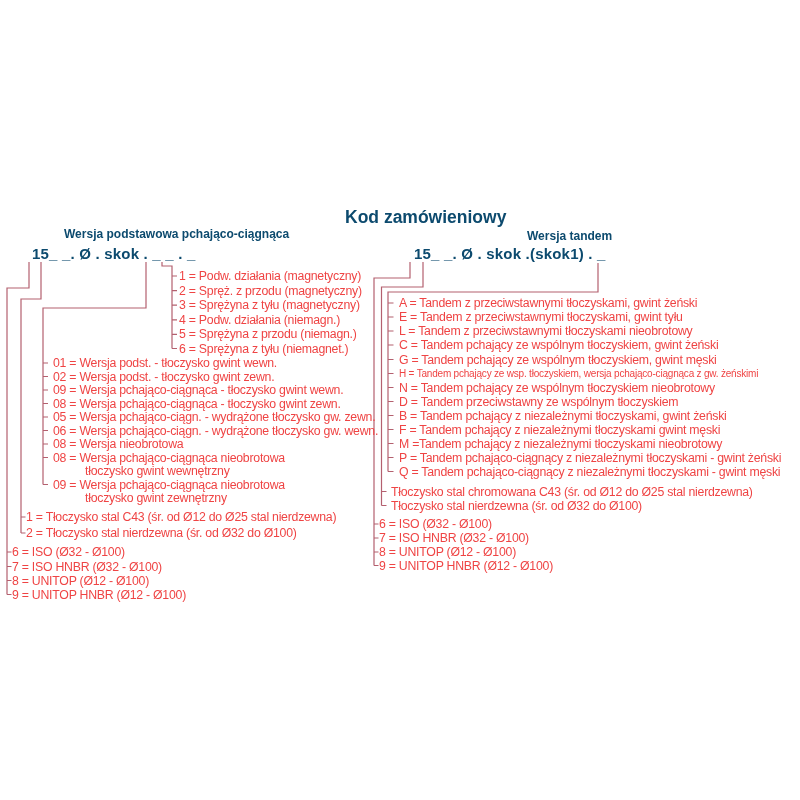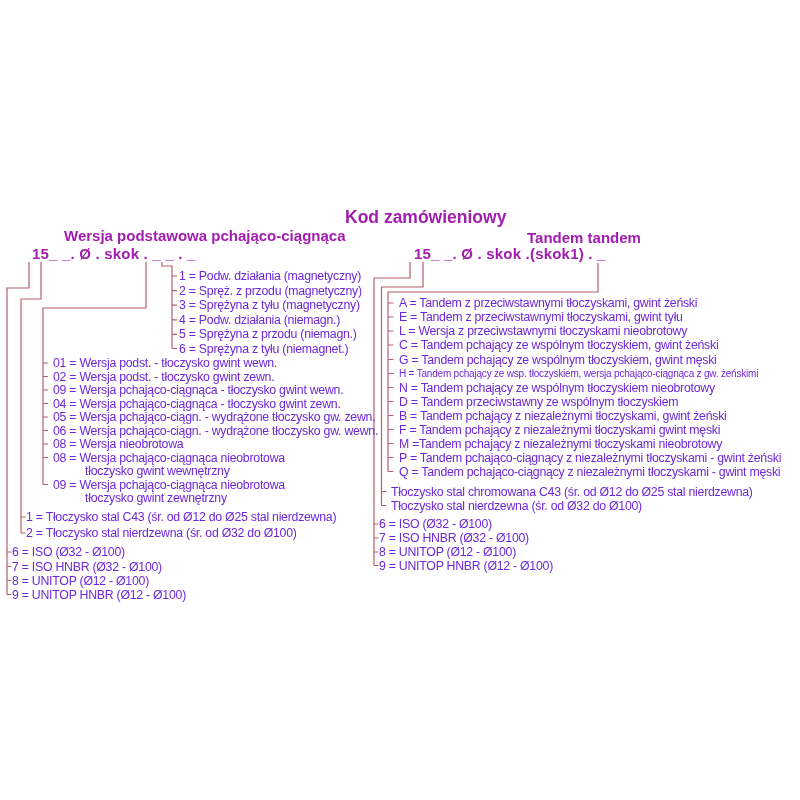--- a/index.html
+++ b/index.html
@@ -3,26 +3,26 @@
 <meta charset="utf-8">
 <style>
   html,body { margin:0; padding:0; }
   body {
     width:800px; height:800px; position:relative; background:#ffffff;
     font-family:"Liberation Sans", sans-serif; overflow:hidden;
   }
   #lines { position:absolute; left:0; top:0; width:800px; height:800px; }
   .item {
     position:absolute; font-size:12.3px; line-height:14px;
-    letter-spacing:-0.25px; color:#6d28d9; white-space:nowrap;text-align:right;
+    letter-spacing:-0.25px; color:#ef4444; white-space:nowrap;text-align:right;
   }
   .sm { font-size:10px; letter-spacing:-0.2px; }
-  .hdr { position:absolute; font-weight:bold; color:#a21caf; white-space:nowrap; }
+  .hdr { position:absolute; font-weight:bold; color:#0c4a6e; white-space:nowrap; }
   .title { font-size:17.5px; }
-  .sub { font-size:15px; }
+  .sub { font-size:12px; }
   .code { font-size:15px; letter-spacing:0.2px;margin-left:24px; }
 </style>
 </head>
 <body>
 
 <svg id="lines" viewBox="0 0 800 800" xmlns="http://www.w3.org/2000/svg">
   <g stroke="#b4606f" stroke-width="1.2" fill="none">
 
     <path d="M162 262 L162 266 L172 266 L172 348.5
       M172 276 h5 M172 290.6 h5 M172 305.2 h5 M172 319.8 h5 M172 334.4 h5 M172 348.5 h5"></path>
@@ -45,53 +45,53 @@
       M381.5 491.5 h5 M381.5 505.5 h5"></path>
 
     <path d="M410 262 L410 278 L374 278 L374 565.5
       M374 524 h4.5 M374 538 h4.5 M374 552 h4.5 M374 565.5 h4.5"></path>
   </g>
 </svg>
 
 <div class="hdr title" style="left:345px; top:207px;">Kod zamówieniowy</div>
 <div class="hdr sub" style="left:64px; top:227px;">Wersja podstawowa pchająco-ciągnąca</div>
 <div class="hdr code" style="left:8px; top:245px;">15_ _. Ø . skok . _ _ . _</div>
-<div class="hdr sub" style="left:527px; top:229px;">Tandem tandem</div>
+<div class="hdr sub" style="left:527px; top:229px;">Wersja tandem</div>
 <div class="hdr code" style="left:390px; top:245px;">15_ _. Ø . skok .(skok1) . _</div>
 
 <div class="item" style="left:179px; top:269px;">1 = Podw. działania (magnetyczny)</div>
 <div class="item" style="left:179px; top:283.6px;">2 = Spręż. z przodu (magnetyczny)</div>
 <div class="item" style="left:179px; top:298.2px;">3 = Sprężyna z tyłu (magnetyczny)</div>
 <div class="item" style="left:179px; top:312.8px;">4 = Podw. działania (niemagn.)</div>
 <div class="item" style="left:179px; top:327.4px;">5 = Sprężyna z przodu (niemagn.)</div>
 <div class="item" style="left:179px; top:341.5px;">6 = Sprężyna z tyłu (niemagnet.)</div>
 
 <div class="item" style="left:53px; top:356px;">01 = Wersja podst. - tłoczysko gwint wewn.</div>
 <div class="item" style="left:53px; top:369.5px;">02 = Wersja podst. - tłoczysko gwint zewn.</div>
 <div class="item" style="left:53px; top:383px;">09 = Wersja pchająco-ciągnąca - tłoczysko gwint wewn.</div>
-<div class="item" style="left:53px; top:396.5px;">04 = Wersja pchająco-ciągnąca - tłoczysko gwint zewn.</div>
+<div class="item" style="left:53px; top:396.5px;">08 = Wersja pchająco-ciągnąca - tłoczysko gwint zewn.</div>
 <div class="item" style="left:53px; top:410px;">05 = Wersja pchająco-ciągn. - wydrążone tłoczysko gw. zewn.</div>
 <div class="item" style="left:53px; top:423.5px;">06 = Wersja pchająco-ciągn. - wydrążone tłoczysko gw. wewn.</div>
 <div class="item" style="left:53px; top:437px;">08 = Wersja nieobrotowa</div>
 <div class="item" style="left:53px; top:450.5px;">08 = Wersja pchająco-ciągnąca nieobrotowa</div>
 <div class="item" style="left:85px; top:464px;">tłoczysko gwint wewnętrzny</div>
 <div class="item" style="left:53px; top:477.5px;">09 = Wersja pchająco-ciągnąca nieobrotowa</div>
 <div class="item" style="left:85px; top:491px;">tłoczysko gwint zewnętrzny</div>
 
 <div class="item" style="left:26px; top:510px;">1 = Tłoczysko stal C43 (śr. od Ø12 do Ø25 stal nierdzewna)</div>
 <div class="item" style="left:26px; top:526px;">2 = Tłoczysko stal nierdzewna (śr. od Ø32 do Ø100)</div>
 
 <div class="item" style="left:12px; top:545px;">6 = ISO (Ø32 - Ø100)</div>
 <div class="item" style="left:12px; top:559.5px;">7 = ISO HNBR (Ø32 - Ø100)</div>
 <div class="item" style="left:12px; top:573.5px;">8 = UNITOP (Ø12 - Ø100)</div>
 <div class="item" style="left:12px; top:587.5px;">9 = UNITOP HNBR (Ø12 - Ø100)</div>
 
 <div class="item" style="left:399px; top:296px;">A = Tandem z przeciwstawnymi tłoczyskami, gwint żeński</div>
 <div class="item" style="left:399px; top:310px;">E = Tandem z przeciwstawnymi tłoczyskami, gwint tyłu</div>
-<div class="item" style="left:399px; top:324px;">L = Wersja z przeciwstawnymi tłoczyskami nieobrotowy</div>
+<div class="item" style="left:399px; top:324px;">L = Tandem z przeciwstawnymi tłoczyskami nieobrotowy</div>
 <div class="item" style="left:399px; top:338px;">C = Tandem pchający ze wspólnym tłoczyskiem, gwint żeński</div>
 <div class="item" style="left:399px; top:352.5px;">G = Tandem pchający ze wspólnym tłoczyskiem, gwint męski</div>
 <div class="item sm" style="left:399px; top:366.5px;">H = Tandem pchający ze wsp. tłoczyskiem, wersja pchająco-ciągnąca z gw. żeńskimi</div>
 <div class="item" style="left:399px; top:380.5px;">N = Tandem pchający ze wspólnym tłoczyskiem nieobrotowy</div>
 <div class="item" style="left:399px; top:394.5px;">D = Tandem przeciwstawny ze wspólnym tłoczyskiem</div>
 <div class="item" style="left:399px; top:408.5px;">B = Tandem pchający z niezależnymi tłoczyskami, gwint żeński</div>
 <div class="item" style="left:399px; top:422.5px;">F = Tandem pchający z niezależnymi tłoczyskami gwint męski</div>
 <div class="item" style="left:399px; top:436.5px;">M =Tandem pchający z niezależnymi tłoczyskami nieobrotowy</div>
 <div class="item" style="left:399px; top:450.5px;">P = Tandem pchająco-ciągnący z niezależnymi tłoczyskami - gwint żeński</div>
 <div class="item" style="left:399px; top:464.5px;">Q = Tandem pchająco-ciągnący z niezależnymi tłoczyskami - gwint męski</div>

